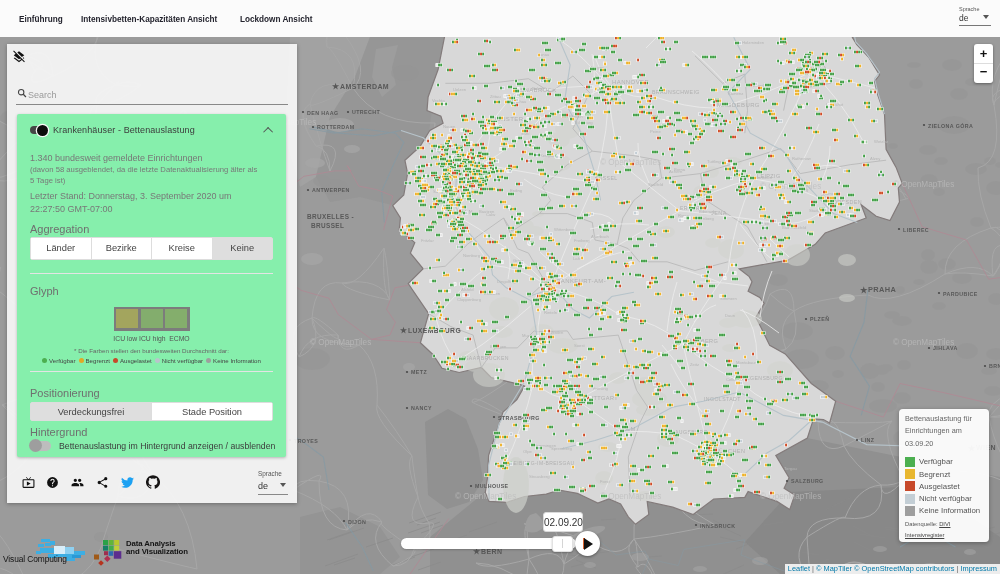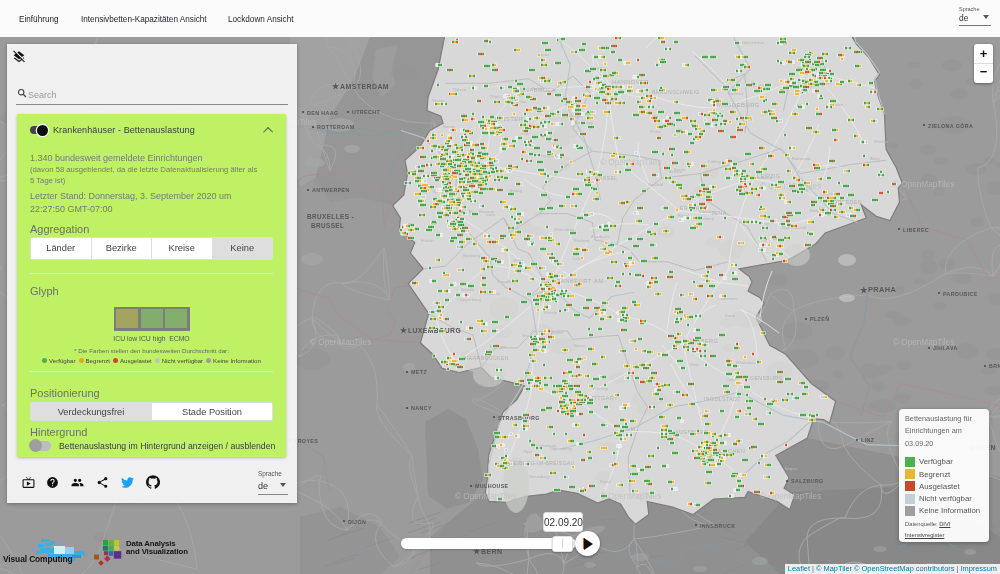--- a/index.html
+++ b/index.html
@@ -1,28 +1,28 @@
 <!DOCTYPE html>
 <html><head><meta charset="utf-8">
 <style>
 *{margin:0;padding:0;box-sizing:border-box}
 html,body{width:1000px;height:574px;overflow:hidden;font-family:"Liberation Sans",sans-serif;background:#fff}
 .nav{position:absolute;top:0;left:0;width:1000px;height:37px;background:#fbfbfb;z-index:30}
-.nav a{position:absolute;top:15px;font-size:8.2px;font-weight:normal;color:#24242e;text-decoration:none;letter-spacing:0}
+.nav a{position:absolute;top:15px;font-size:8.2px;font-weight:bold;color:#24242e;text-decoration:none;letter-spacing:0}
 .sprache-top{position:absolute;top:6px;left:959px;z-index:31}
 .sprache-top .lab{font-size:5.5px;color:#555}
 .sprache-top .sel{font-size:8.5px;color:#333;border-bottom:1px solid #777;width:32px;padding:1px 0 2px;position:relative}
 .caret{display:inline-block;width:0;height:0;border-left:3.5px solid transparent;border-right:3.5px solid transparent;border-top:4px solid #555;position:absolute;right:2px;top:3px}
 .map{position:absolute;top:37px;left:0;width:1000px;height:537px}
 .panel{position:absolute;left:7px;top:44px;width:290px;height:459px;background:rgba(250,250,250,0.90);box-shadow:0 1px 4px rgba(0,0,0,.3);z-index:20}
 .hideicon{position:absolute;left:5px;top:6px;width:14px;height:14px}
 .search{position:absolute;left:9px;top:40px;width:272px}
 .search .ph{position:absolute;left:12px;top:6px;font-size:9px;color:#9a9a9a}
 .search .line{position:absolute;left:0;top:20px;width:272px;border-bottom:1.3px solid #888}
-.card{position:absolute;left:10px;top:70px;width:269px;height:343px;background:#bef264;box-shadow:0 1px 3px rgba(0,0,0,.25);border-radius:2px;overflow:hidden}
+.card{position:absolute;left:10px;top:70px;width:269px;height:343px;background:#86efac;box-shadow:0 1px 3px rgba(0,0,0,.25);border-radius:2px;overflow:hidden}
 .cpad{padding:0 13px}
 .row1{display:flex;align-items:center;margin-top:11px}
 .tgl-dark{width:16px;height:8.5px;background:#454545;border-radius:4.5px;position:relative;flex:0 0 16px}
 .tgl-dark:after{content:"";position:absolute;right:-1.5px;top:-1.2px;width:11px;height:11px;border-radius:50%;background:#0d0d0d;box-shadow:0 0 0 1.3px #fafafa}
 .ttl{font-size:9.0px;color:#3c3c3c;margin-left:7px;letter-spacing:.1px}
 .chev{margin-left:auto;width:7px;height:7px;border-left:1.6px solid #555;border-top:1.6px solid #555;transform:rotate(45deg) translateY(2px)}
 .gtx{color:#787878;font-size:9.0px;line-height:1.35}
 .stx{color:#787878;font-size:7.7px;line-height:1.45}
 .lab{color:#6f6f6f;font-size:11px}
 .btnrow{display:flex;margin-top:2px;border:1px solid #ddd;border-radius:2px}
@@ -57,21 +57,21 @@
 .blegend .src{font-size:5.8px;color:#555;margin-top:3px;line-height:1.9}
 .blegend .src u{color:#444}
 .timeline{position:absolute;left:401px;top:538px;width:175px;height:11px;background:#fff;border-radius:7px;z-index:10;box-shadow:0 1px 2px rgba(0,0,0,.2)}
 .thumb{position:absolute;left:151px;top:-2.5px;width:21px;height:16px;background:#fff;border:1px solid #e2e2e2;border-radius:3px;box-shadow:0 1px 2px rgba(0,0,0,.25)}
 .thumb:after{content:"";position:absolute;left:9px;top:2.5px;width:1px;height:9px;background:#d5d5d5}
 .play{position:absolute;left:575px;top:531px;width:25px;height:25px;border-radius:50%;background:#fff;box-shadow:0 1px 3px rgba(0,0,0,.4);z-index:10}
 .play:before{content:"";position:absolute;left:8px;top:7px;width:2px;height:11px;background:#d8622e}.play:after{content:"";position:absolute;left:9px;top:6.5px;border-left:9px solid #111;border-top:6px solid transparent;border-bottom:6px solid transparent}
 .tooltip{position:absolute;left:543px;top:512px;width:40px;height:20px;background:#fff;border:1px solid #dadada;border-radius:3px;z-index:10;text-align:center;line-height:19px;font-size:10px;color:#333}
 .attrib{position:absolute;right:0;bottom:0;height:10px;background:rgba(255,255,255,0.85);z-index:15;font-size:7.4px;color:#0078a8;padding:0 3px;line-height:10px}
 .vclogo{position:absolute;left:3px;top:538px;z-index:5;width:90px;height:26px}
-.vctext{position:absolute;left:0;top:16px;font-size:8.4px;font-weight:bold;color:#141414;white-space:nowrap;letter-spacing:-0.1px}
+.vctext{position:absolute;left:0;top:16px;font-size:8.4px;font-weight:normal;color:#141414;white-space:nowrap;letter-spacing:-0.1px}
 .davlogo{position:absolute;left:94px;top:539px;z-index:5;display:flex;gap:2px}
 .davtext{font-size:7.8px;font-weight:bold;color:#141414;line-height:1.05;margin-top:1px;letter-spacing:-0.1px}
 </style></head>
 <body>
 <div class="map"><svg width="1000" height="537" viewBox="0 0 1000 537" xmlns="http://www.w3.org/2000/svg" font-family="Liberation Sans, sans-serif">
 <style>.fc{fill:#585858;font-weight:bold;letter-spacing:.4px}.gc{fill:#b0b0b0;letter-spacing:.4px}</style>
       <rect width="1000" height="537" fill="#9b9b9b"></rect>
 <path d="M290 0 L370 0 355 40 330 80 316 140 300 150 285 100 Z" fill="#a2a2a2"></path>
 <path d="M316 140 L330 80 355 40 370 0 448 0 444 30 434 60 428 100 420 140 400 170 360 160 330 165 Z" fill="#969696"></path>
 <path d="M376 12 L398 8 392 30 396 48 382 60 372 40 Z" fill="#9d9d9d"></path>
@@ -2844,21 +2844,21 @@
         <use href="#ggg" x="735" y="242"></use>
         <use href="#byg" x="767" y="440"></use>
         <use href="#gyr" x="587" y="143"></use>
         <use href="#y" x="714" y="73"></use>
         <use href="#ygy" x="565" y="313"></use>
       </g>
 </svg></div>
 <div class="nav">
   <a style="left:19px">Einführung</a>
   <a style="left:81px">Intensivbetten-Kapazitäten Ansicht</a>
-  <a style="left:228px">Lockdown Ansicht</a>
+  <a style="left:240px">Lockdown Ansicht</a>
 </div>
 <div class="sprache-top">
     <div class="lab">Sprache</div>
     <div class="sel">de<span class="caret"></span></div>
   </div>
 <div class="zoomctl">
     <div class="z">+</div>
     <div class="sep"></div>
     <div class="z" style="line-height:16px">−</div>
   </div>

